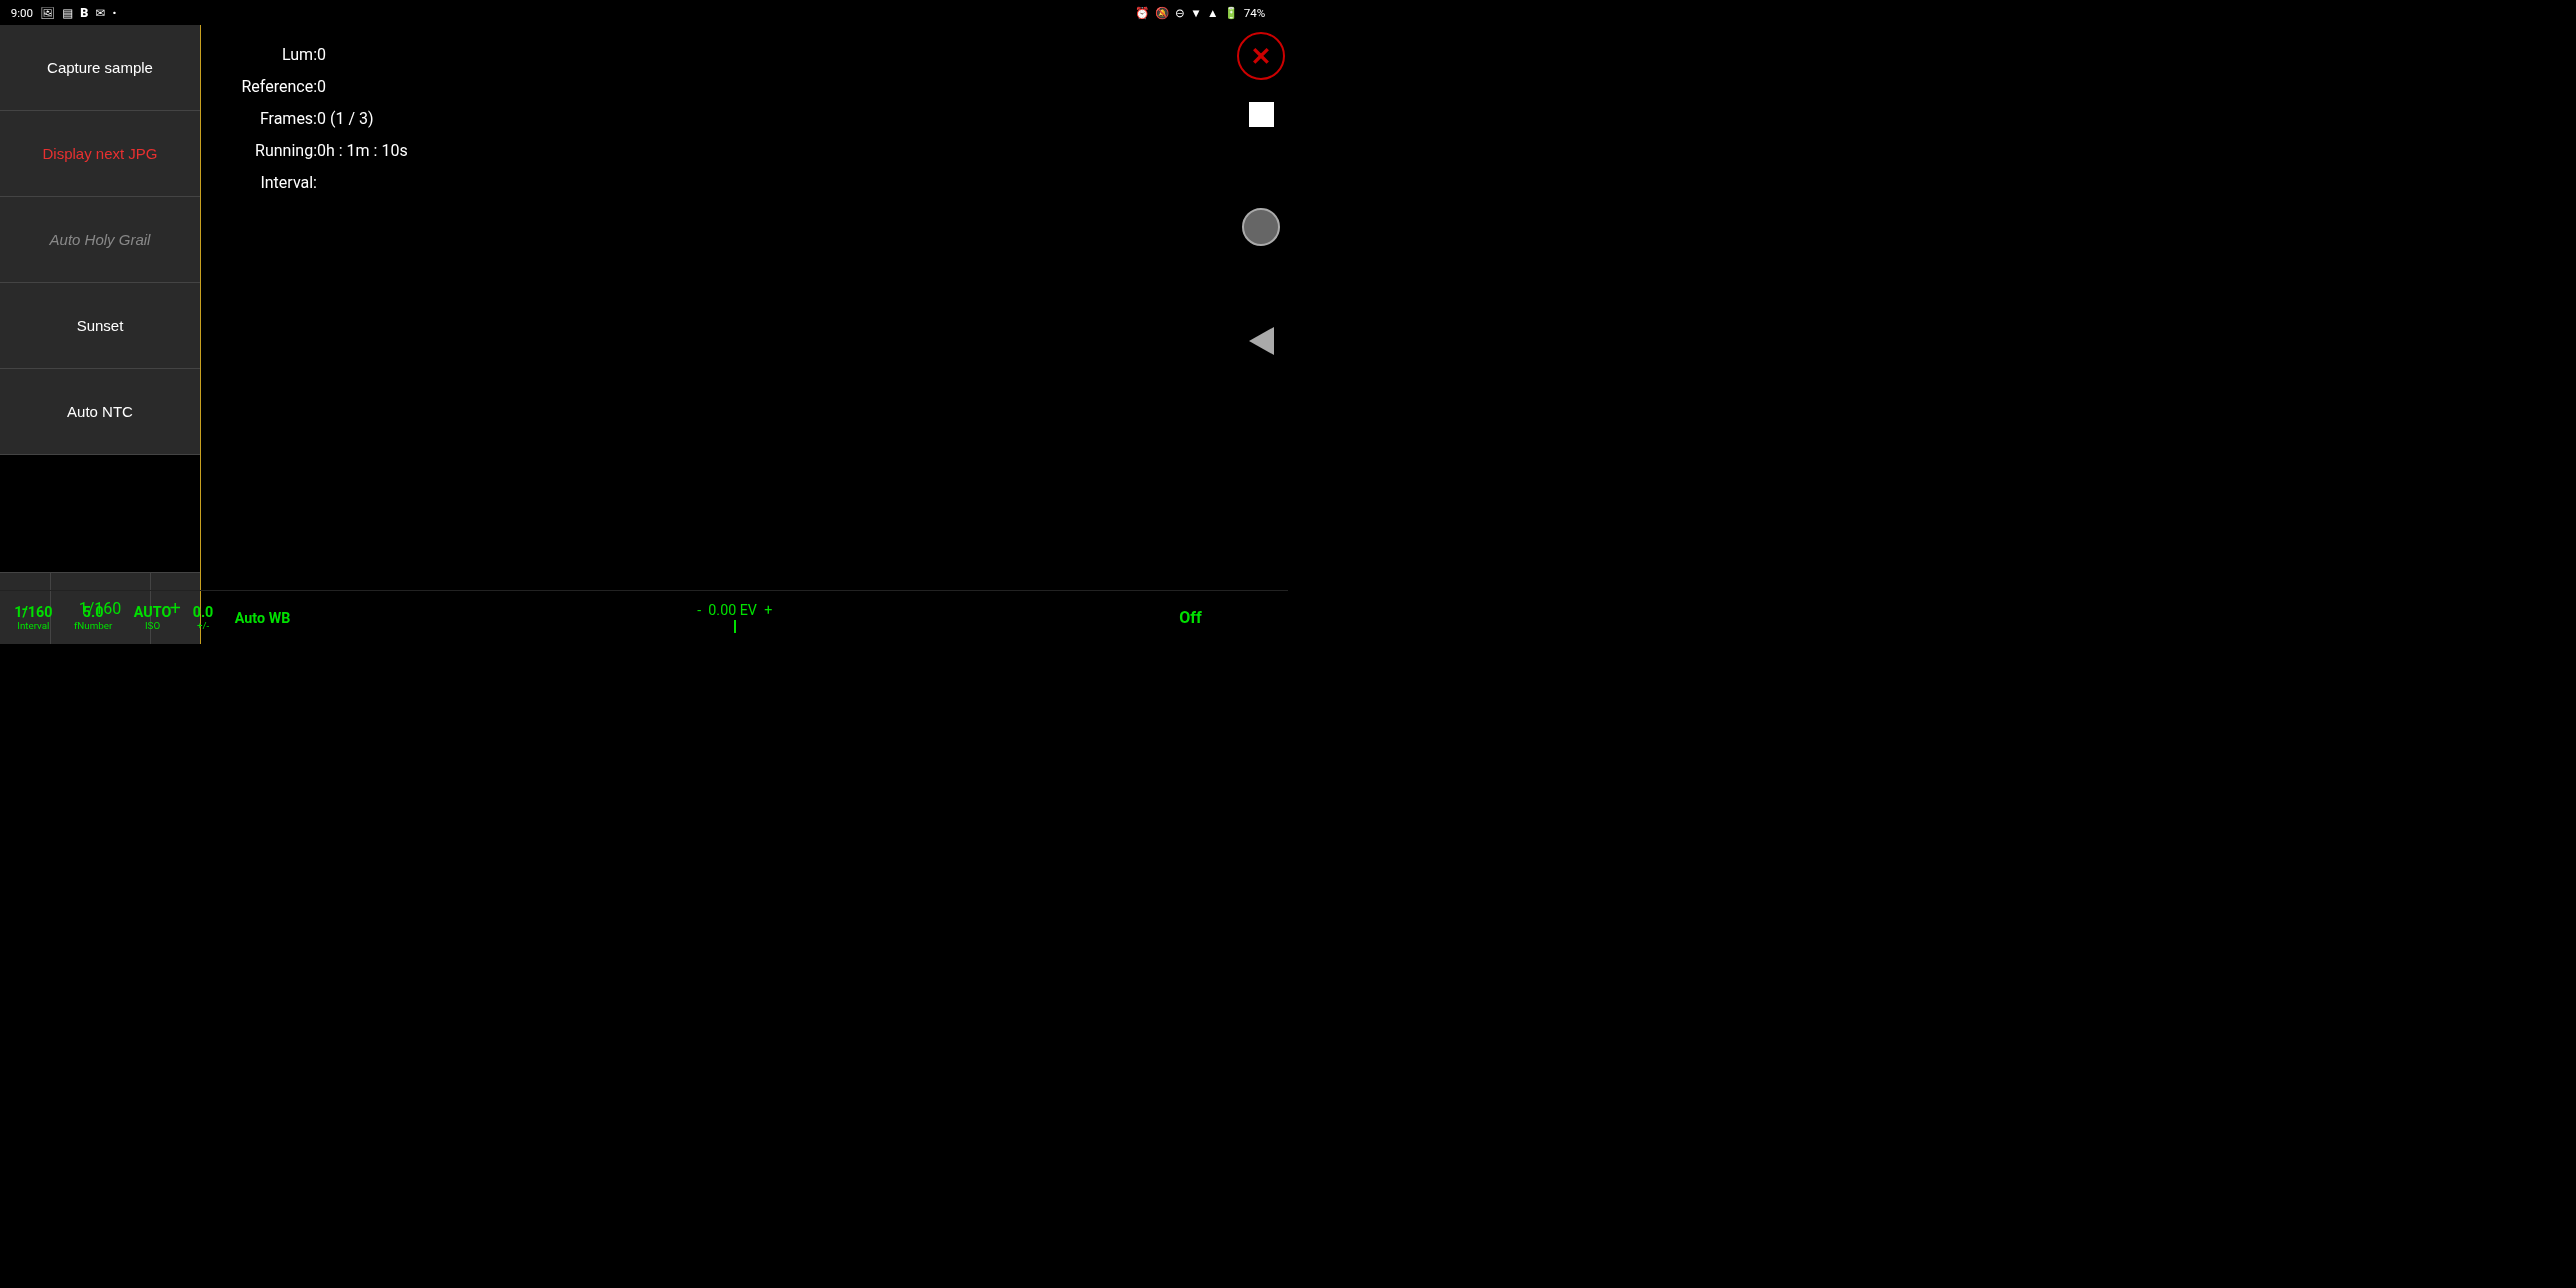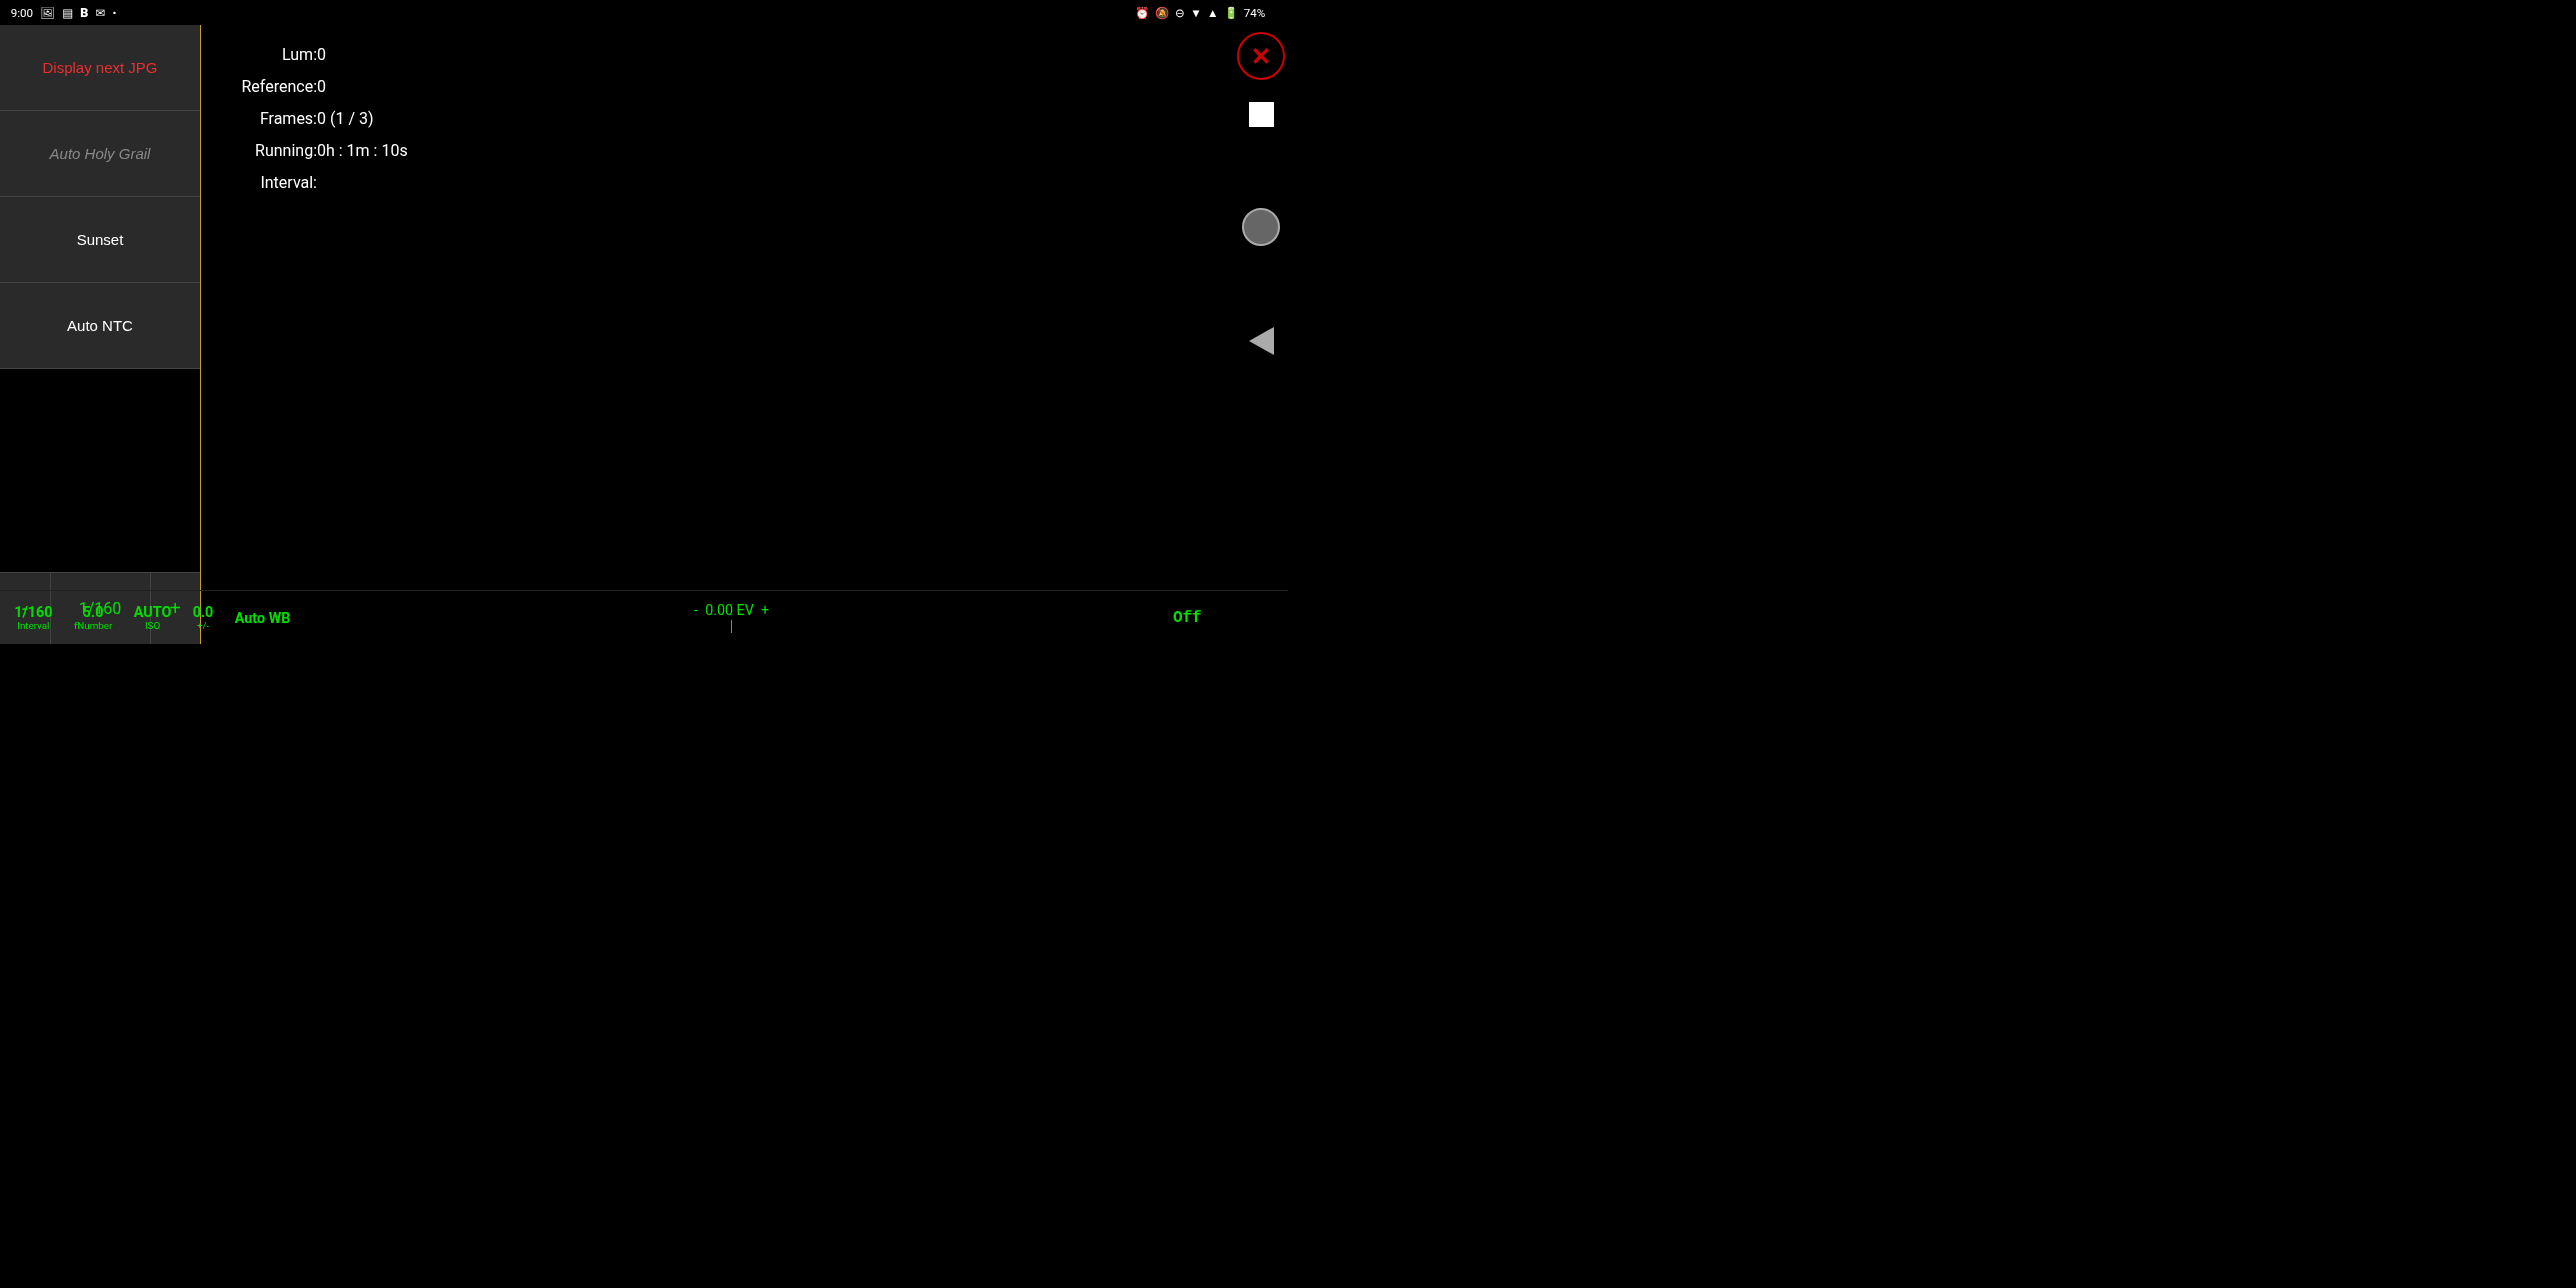--- a/index.html
+++ b/index.html
@@ -230,21 +230,20 @@
       height: 12.5px;
       background: #00e000;
     }
 
     .off-label {
       color: #00e000;
       font-size: 16px;
       font-weight: bold;
       margin-left: auto;
       margin-right: 72px;
-      font-family: Liberation Mono, monospace;
     }
   </style>
 </head>
 <body>
 
 <div class="status-bar">
   <div class="status-left">
     <span>9:00</span>
     <span>🖼</span>
     <span>▤</span>
@@ -259,20 +258,23 @@
     <span>▼</span>
     <span>▲</span>
     <span>🔋</span>
     <span>74%</span>
   </div>
 </div>
 
 <div class="main">
 
   <div class="left-panel">
+    <button class="menu-btn">
+      <span>Capture sample</span>
+    </button>
     <button class="menu-btn red-text">
       <span>Display next JPG</span>
     </button>
     <button class="menu-btn dim-text">
       <span>Auto Holy Grail</span>
     </button>
     <button class="menu-btn">
       <span>Sunset</span>
     </button>
     <button class="menu-btn">

